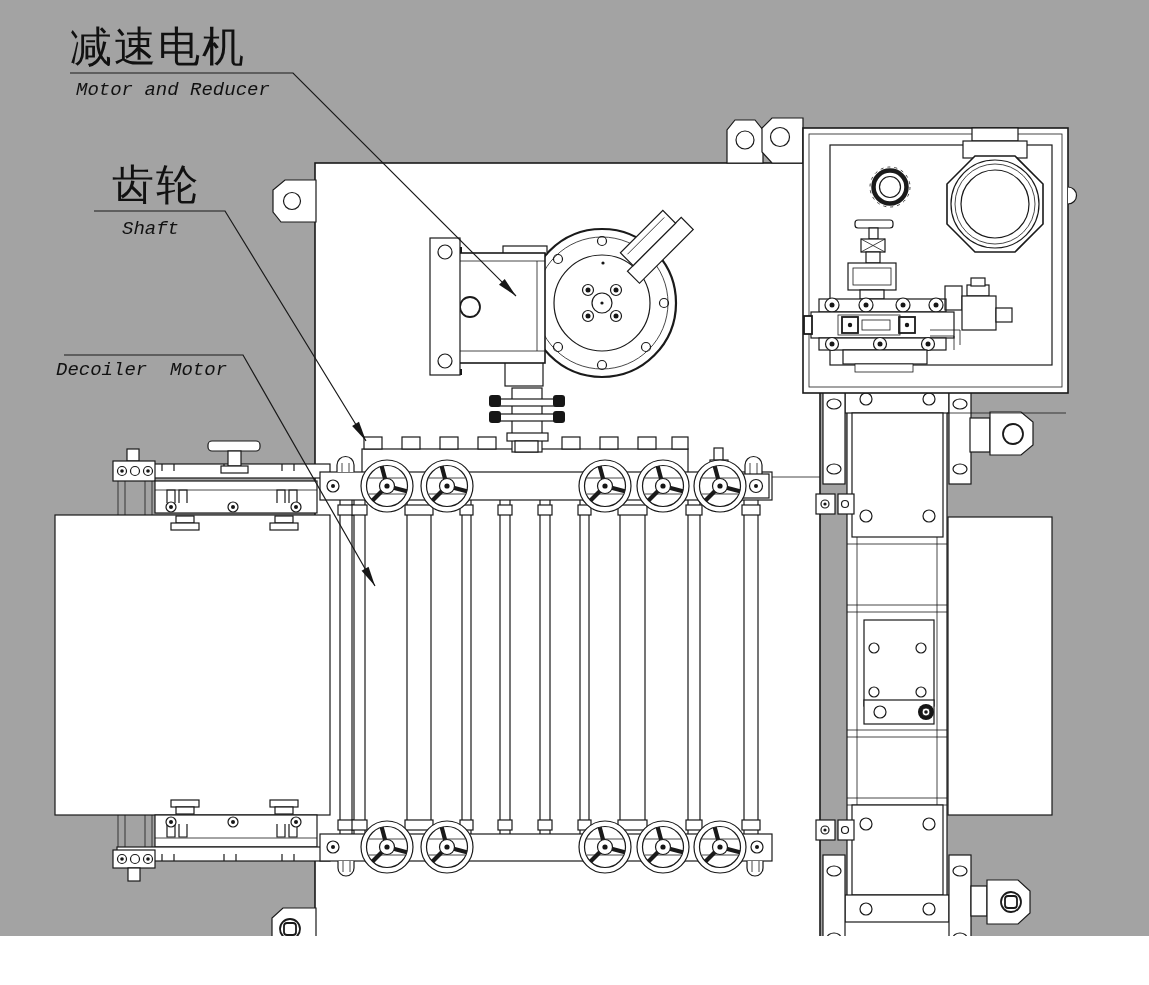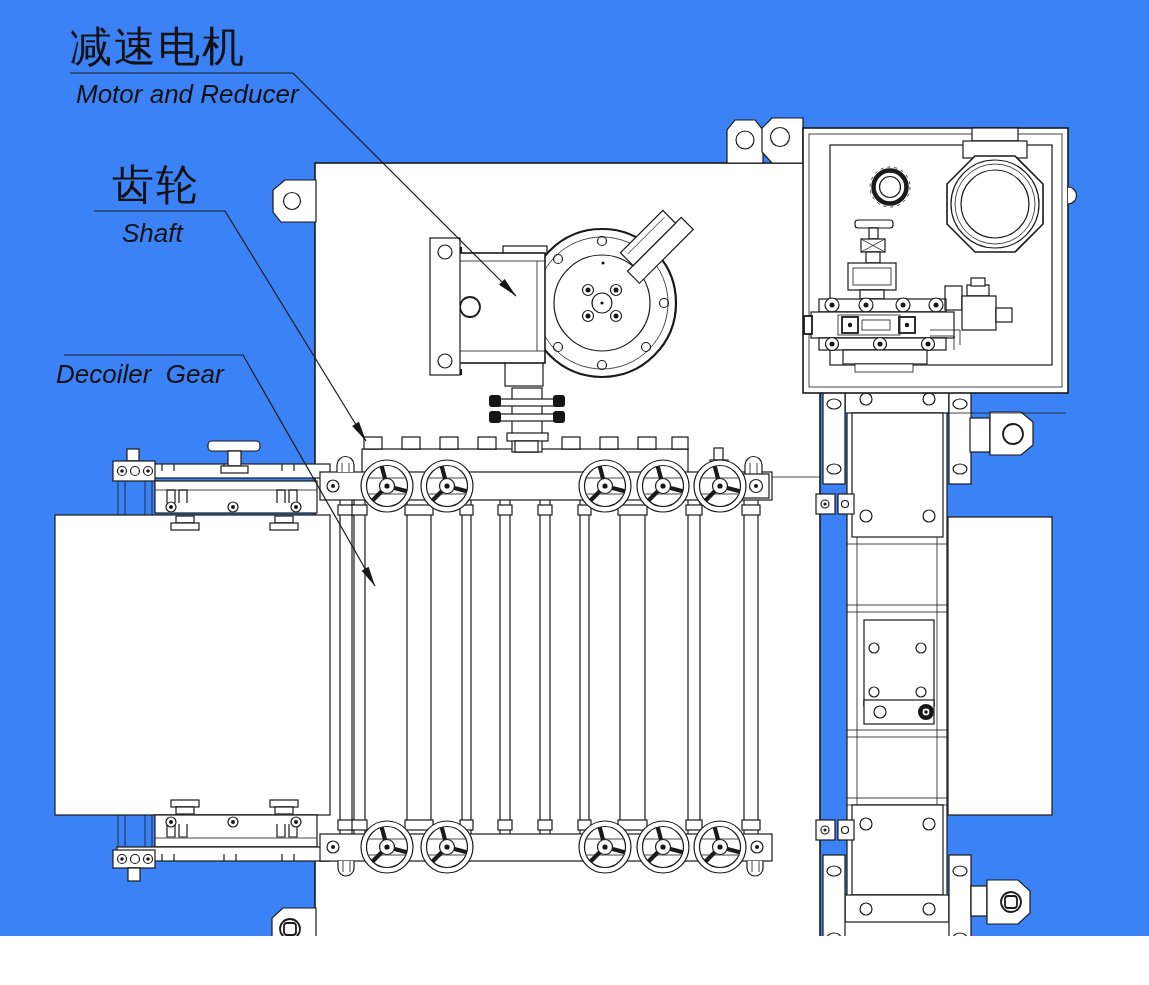--- a/index.html
+++ b/index.html
@@ -1,32 +1,32 @@
 <!DOCTYPE html>
 <html><head>
 <meta charset="utf-8">
 <style>
   html,body{margin:0;padding:0;background:#fff}
-  .canvas{position:relative;width:1149px;height:936px;background:#3b82f6;overflow:hidden;
+  .canvas{position:relative;width:1149px;height:936px;background:#a3a3a3;overflow:hidden;
           font-family:"Liberation Sans",sans-serif}
   .canvas svg{position:absolute;left:0;top:0}
   svg *{stroke:#1a1a1a;stroke-width:1.2;fill:none;stroke-linejoin:miter;stroke-linecap:butt}
   svg .f{fill:#ffffff}
   svg .k{fill:#161616;stroke:none}
   svg .w2{stroke-width:2.2}
   svg .w16{stroke-width:1.6}
   svg .w08{stroke-width:0.8}
   svg .w18{stroke-width:1.8}
   svg .w45{stroke-width:4.5}
   svg .sp{stroke-width:4.2}
   svg .pf{fill:#fff;stroke:none}
   .lab-zh{position:absolute;color:#111;font-family:"Liberation Serif","DejaVu Serif",serif;
           font-size:42px;letter-spacing:2px;line-height:1.12;white-space:pre}
-  .lab-en{position:absolute;color:#111;font-family:Liberation Sans, sans-serif;
-          font-style:italic;font-size:26px;line-height:1.1;white-space:pre}
+  .lab-en{position:absolute;color:#111;font-family:Liberation Mono, monospace;
+          font-style:italic;font-size:19px;line-height:1.1;white-space:pre}
 </style>
 </head>
 <body>
 
 <div class="canvas">
 
 <svg width="1149" height="985" viewBox="0 0 1149 985">
 <defs>
   <pattern id="pt" width="9" height="28" patternUnits="userSpaceOnUse">
     <rect width="9" height="28" class="pf"></rect>
@@ -468,15 +468,15 @@
   <polygon points="0,0 -20,-4 -20,4" transform="translate(375,586) rotate(60.2)" class="k"></polygon>
 </g>
 </svg>
 
 <div class="lab-zh" style="left:70px;top:24px">减速电机</div>
 <div class="lab-en" style="left:76px;top:80px">Motor and Reducer</div>
 
 <div class="lab-zh" style="left:112px;top:162px">齿轮</div>
 <div class="lab-en" style="left:122px;top:219px">Shaft</div>
 
-<div class="lab-en" style="left:56px;top:360px">Decoiler  Gear</div>
+<div class="lab-en" style="left:56px;top:360px">Decoiler  Motor</div>
 
 </div>
 
 </body></html>

